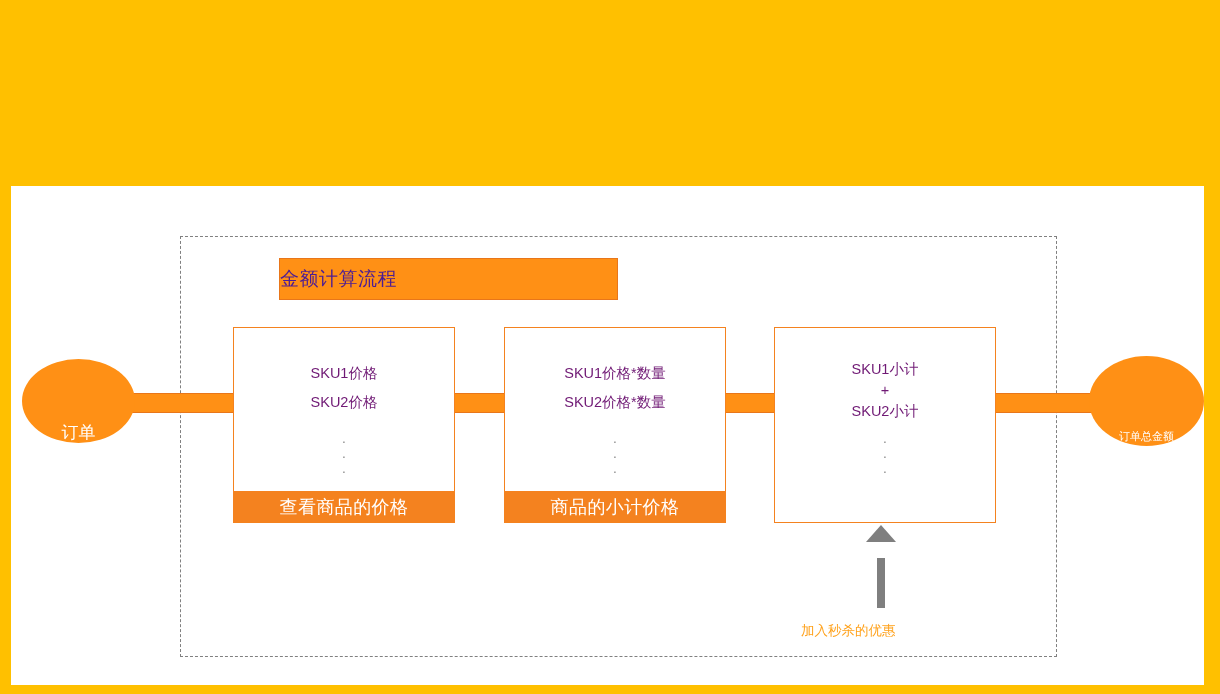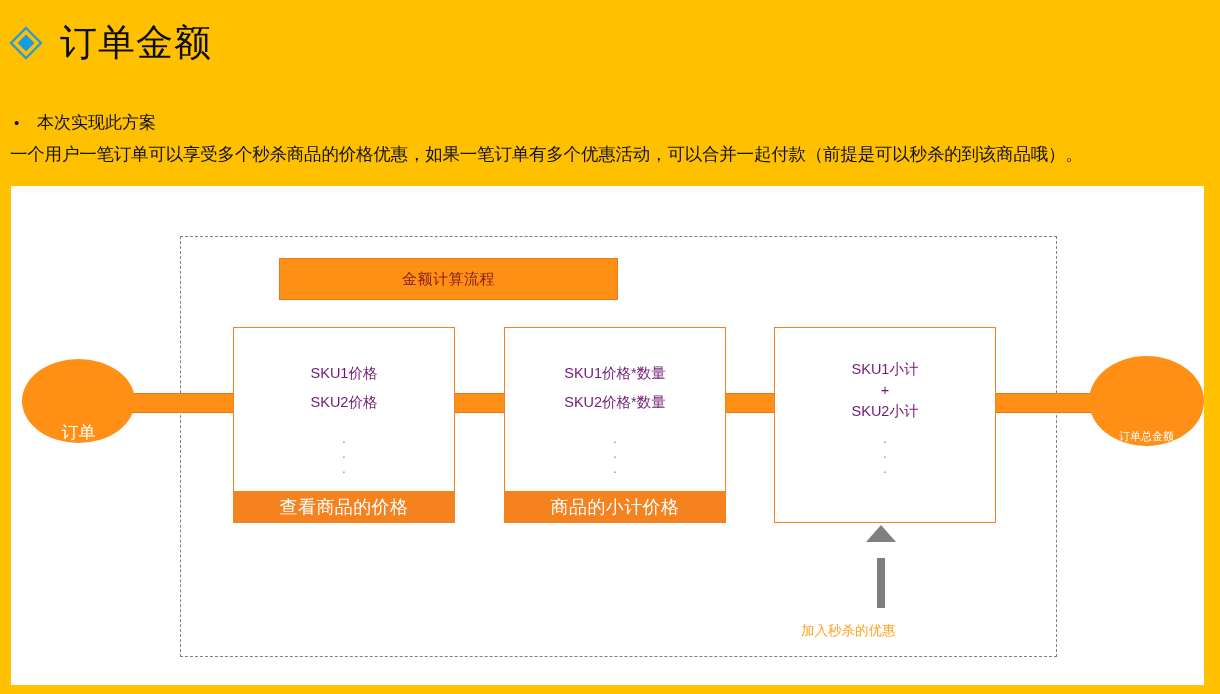--- a/index.html
+++ b/index.html
@@ -141,23 +141,22 @@
     position: absolute;
     left: 268px;
     top: 72px;
     width: 339px;
     height: 42px;
     background: #FF9015;
     border: 1.5px solid #E8761A;
     box-sizing: border-box;
     display: flex;
     align-items: center;
-    justify-content: center;
-    color: #7f1d1d;
-    font-size: 15px;
+    color: #4c1d95;
+    font-size: 19px;
     letter-spacing: 0.5px;
   }
 
   
   .stage {
     position: absolute;
     top: 141px;
     width: 222px;
     height: 196px;
     border: 1.7px solid #F4821F;
@@ -253,39 +252,20 @@
     font-size: 13.5px;
     line-height: 18px;
     white-space: nowrap;
   }
 </style>
 </head>
 <body>
 
 <div id="slide">
 
-  <div class="slide-header">
-
-    <div class="title-row">
-      <span class="diamond-icon">
-        <svg width="36" height="36" viewBox="0 0 36 36" aria-hidden="true">
-          <polygon points="18,3 33,18 18,33 3,18" fill="none" stroke="#2E9BD6" stroke-width="2.4"></polygon>
-          <polygon points="18,9.5 26.5,18 18,26.5 9.5,18" fill="#189CE0"></polygon>
-        </svg>
-      </span>
-      <span class="title-text">订单金额</span>
-    </div>
-
-    <div class="bullet-row">
-      <span class="bullet-dot">•</span>
-      <span class="bullet-label">本次实现此方案</span>
-    </div>
-
-    <div class="paragraph">一个用户一笔订单可以享受多个秒杀商品的价格优惠，如果一笔订单有多个优惠活动，可以合并一起付款（前提是可以秒杀的到该商品哦）。</div>
-  </div>
 
   <div id="canvas">
 
     <div class="dashed-region"></div>
 
     <div class="banner-box">
       <span>金额计算流程</span>
     </div>
 
     <div class="connector" id="conn-1"></div>

